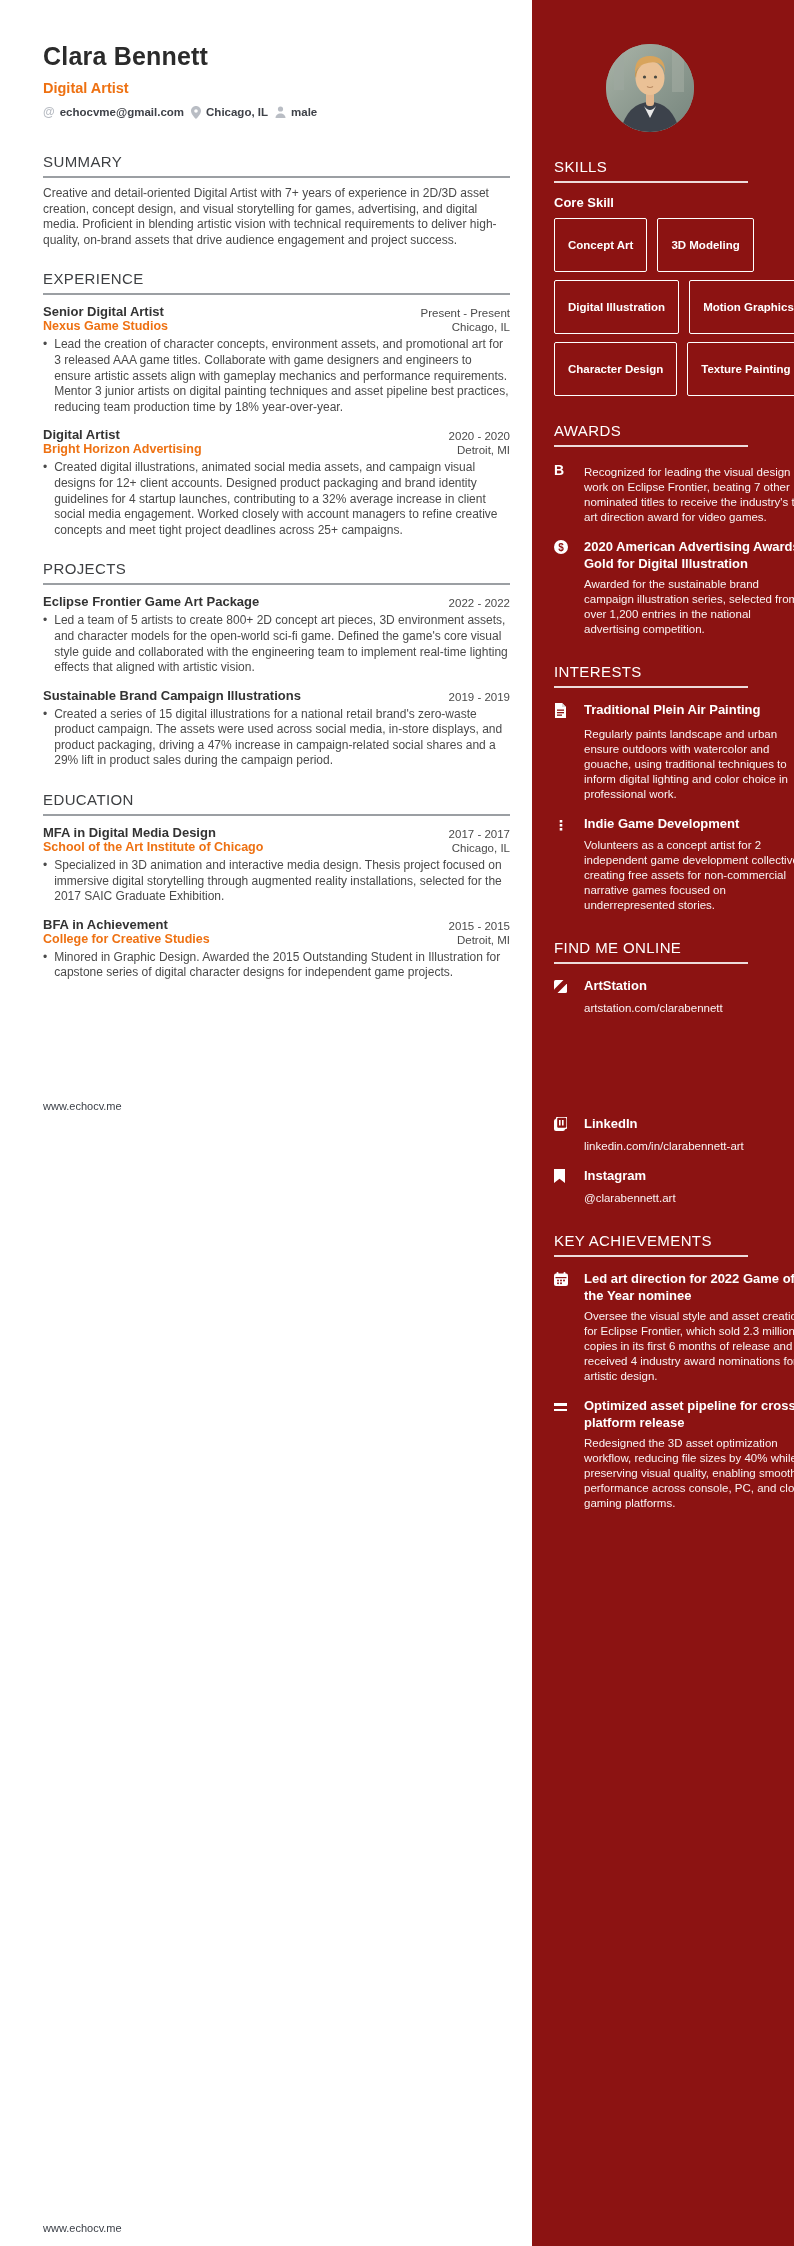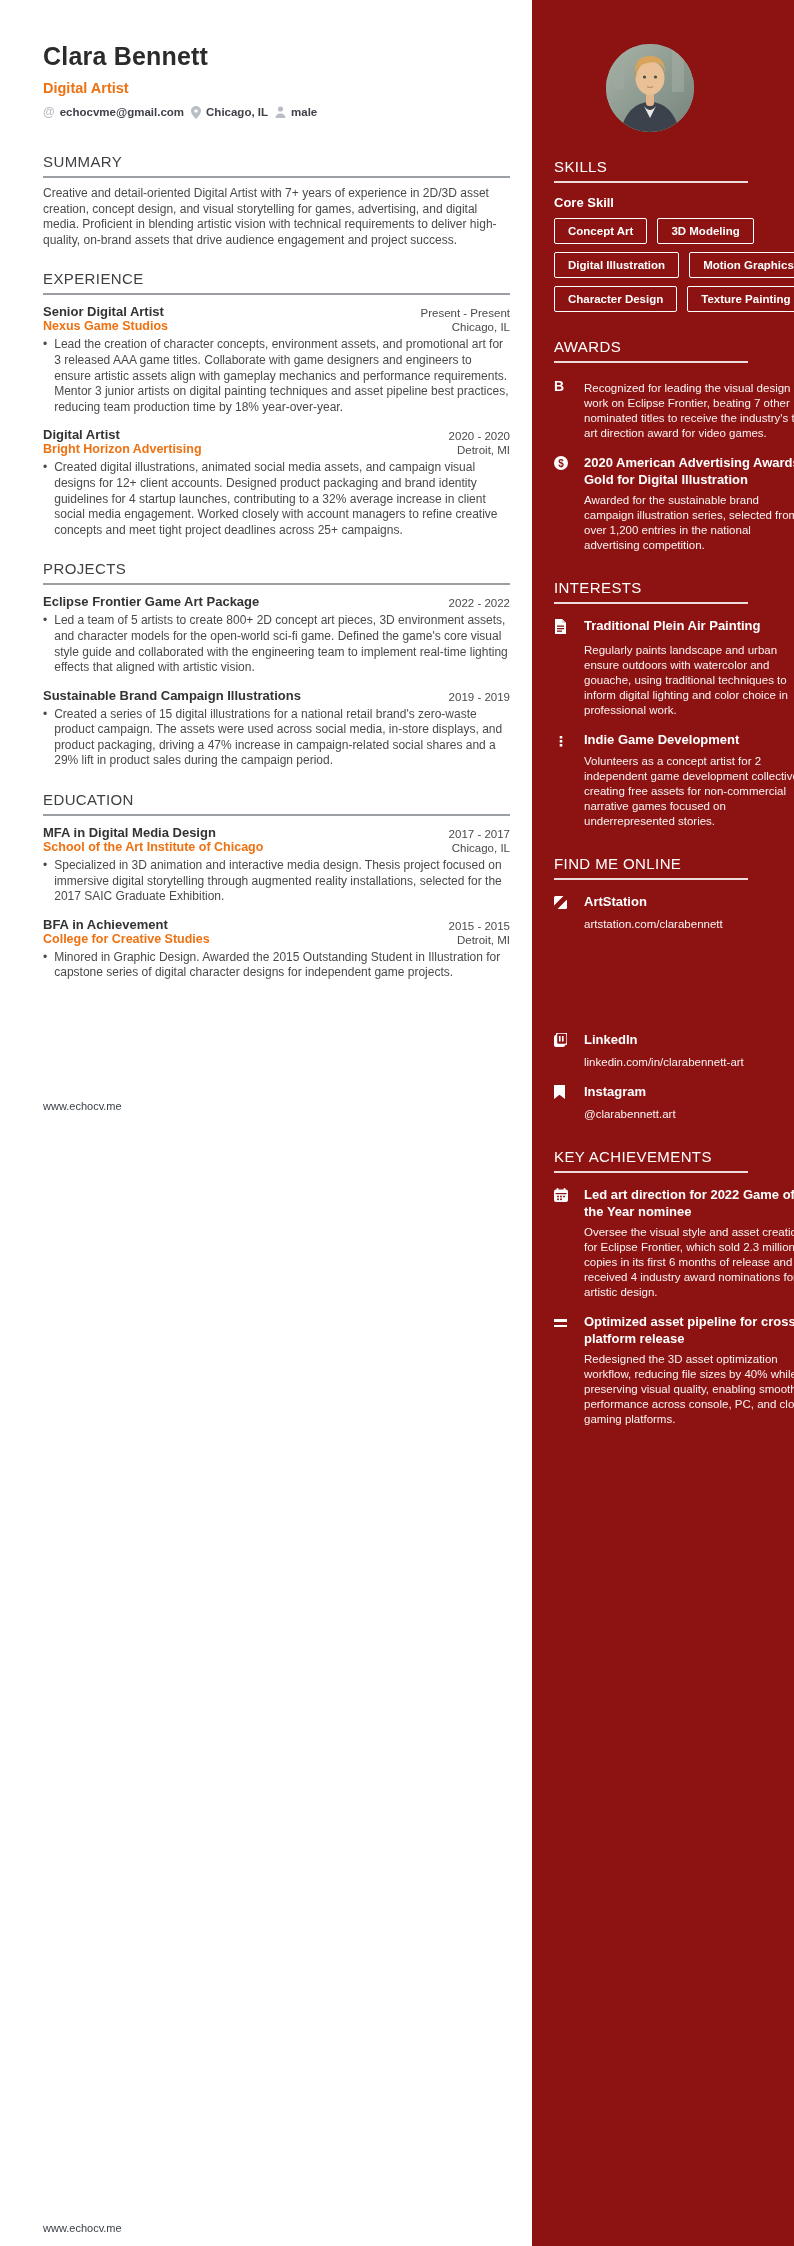--- a/index.html
+++ b/index.html
@@ -37,21 +37,21 @@
 
   
   .sidebar { position:absolute; left:532px; top:0; width:300px; height:2246px; background:#8c1312; color:#fff; padding:0 24px 0 22px; }
   .avatar-wrap { margin:44px 0 0 52px; width:88px; height:88px; border-radius:50%; overflow:hidden; background:#93a095; }
   .avatar-wrap svg { display:block; }
   .sb-section { margin-top:26px; }
   .sb-heading { font-size:15px; font-weight:500; color:#fff; letter-spacing:.4px; }
   .sb-rule { height:2px; background:rgba(255,255,255,.85); margin-top:6px; border:none; width:194px; }
   .skill-group-label { margin-top:12px; font-size:13px; font-weight:bold; }
   .chips { margin-top:8px; display:flex; flex-wrap:wrap; gap:8px 10px; }
-  .chip { border:1.5px solid #fff; border-radius:2px; padding:6px 13px; font-size:11.5px; font-weight:bold; color:#fff; background:transparent; font-family:inherit; }
+  .chip { border:1.5px solid #fff; border-radius:2px; padding:20px 13px; font-size:11.5px; font-weight:bold; color:#fff; background:transparent; font-family:inherit; }
 
   .sb-item { display:grid; grid-template-columns:30px 1fr; margin-top:13px; }
   .sb-item-icon { padding-top:2px; color:#fff; }
   .sb-item-title { font-size:13px; font-weight:bold; line-height:17px; color:#fff; }
   .sb-item-body { grid-column:2; margin-top:5px; font-size:11.5px; line-height:15px; color:rgba(255,255,255,.95); }
   .sb-link-value { grid-column:2; margin-top:4px; font-size:11.5px; line-height:15px; color:rgba(255,255,255,.95); word-break:break-word; }
   .gap-pagebreak { height:86px; }
 
   .glyph-b { font-size:14px; font-weight:bold; }
   .glyph-dots { font-size:14px; font-weight:bold; letter-spacing:0; }

